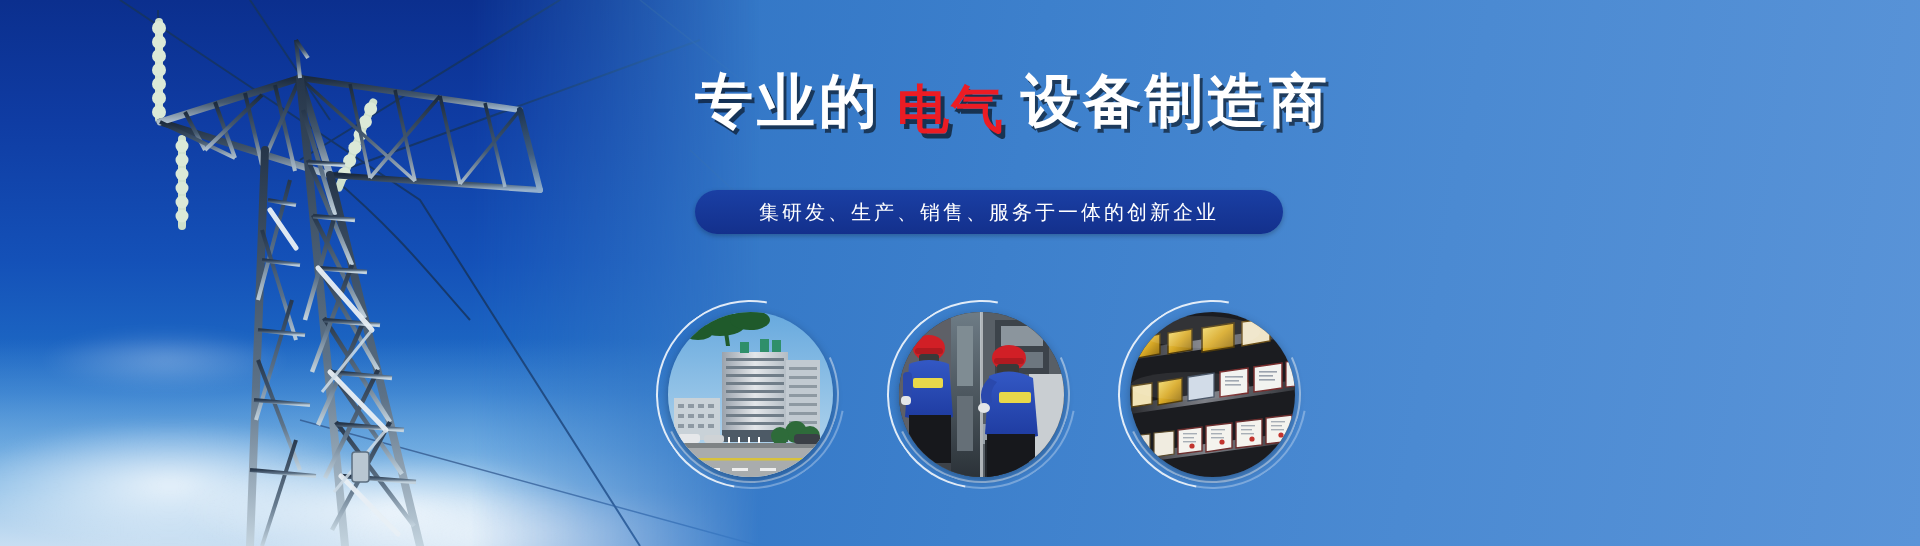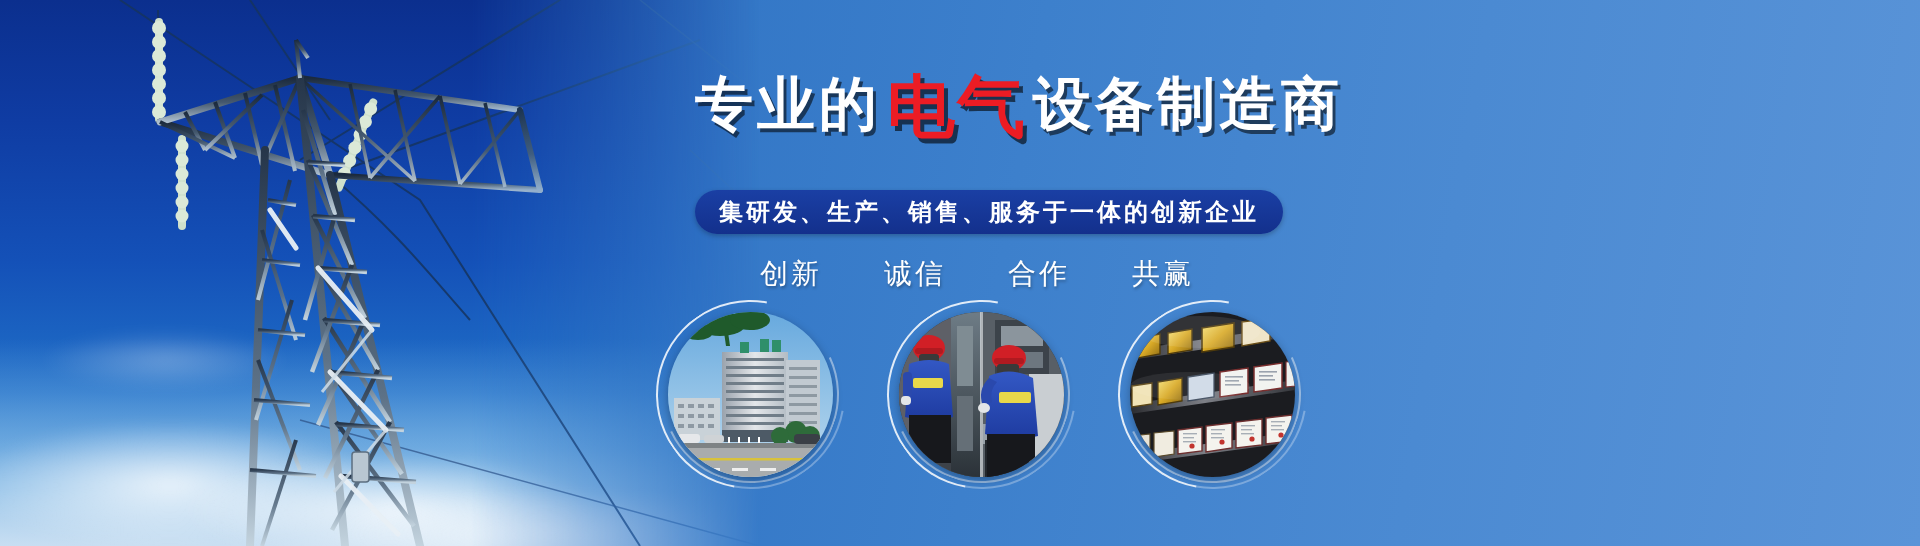--- a/index.html
+++ b/index.html
@@ -43,34 +43,34 @@
 
   .headline{
     position:absolute; left:75px; top:72px;
     white-space:nowrap;
     font-size:58px; font-weight:bold; letter-spacing:4px;
     line-height:1;
   }
   .headline span{ display:inline-block;text-align:right; }
   .hl-w{ color:#ffffff; text-shadow:3px 4px 0 rgba(0,0,0,.55); }
   .hl-r{
-    color:#ec1c24; font-size:68px; letter-spacing:2px;
+    color:#ec1c24; font-size:52px; letter-spacing:2px;
     text-shadow:4px 5px 0 rgba(0,0,0,.6);
-    vertical-align:-6px; margin:0 6px;
+    vertical-align:-6px; margin:0 16px;
   }
 
   .pill{
     position:absolute; left:75px; top:190px;
     width:588px; height:44px; border-radius:22px;
     background:linear-gradient(to bottom,#1a3fa4,#13308c);
     box-shadow:0 2px 5px rgba(0,0,0,.25);
     display:flex; align-items:center; justify-content:center;
   }
   .pill span{
-    color:#fff; font-size:24px; letter-spacing:3px; font-weight:bold;
+    color:#fff; font-size:20px; letter-spacing:3px; font-weight:normal;
   }
 
   .keywords{
     position:absolute; left:140px; top:255px;
     display:flex; gap:62px;
   }
   .keywords .kw{
     color:#ffffff; font-size:28px; letter-spacing:3px;
     text-shadow:1px 2px 3px rgba(0,0,0,.3);
   }
@@ -268,26 +268,20 @@
   <div class="content">
 
     <div class="headline nowrap">
       <span class="hl-w">专业的</span><span class="hl-r">电气</span><span class="hl-w">设备制造商</span>
     </div>
 
     <div class="pill">
       <span>集研发、生产、销售、服务于一体的创新企业</span>
     </div>
 
-    <div class="keywords">
-      <div class="kw">创新</div>
-      <div class="kw">诚信</div>
-      <div class="kw">合作</div>
-      <div class="kw">共赢</div>
-    </div>
 
     <div class="circles">
 
       <div class="circle-wrap">
         <div class="ring"></div>
         <div class="ring2"></div>
         <div class="circle">
           <svg viewBox="0 0 165 165">
             <defs>
               <linearGradient id="sky1" x1="0" y1="0" x2="0" y2="1">

